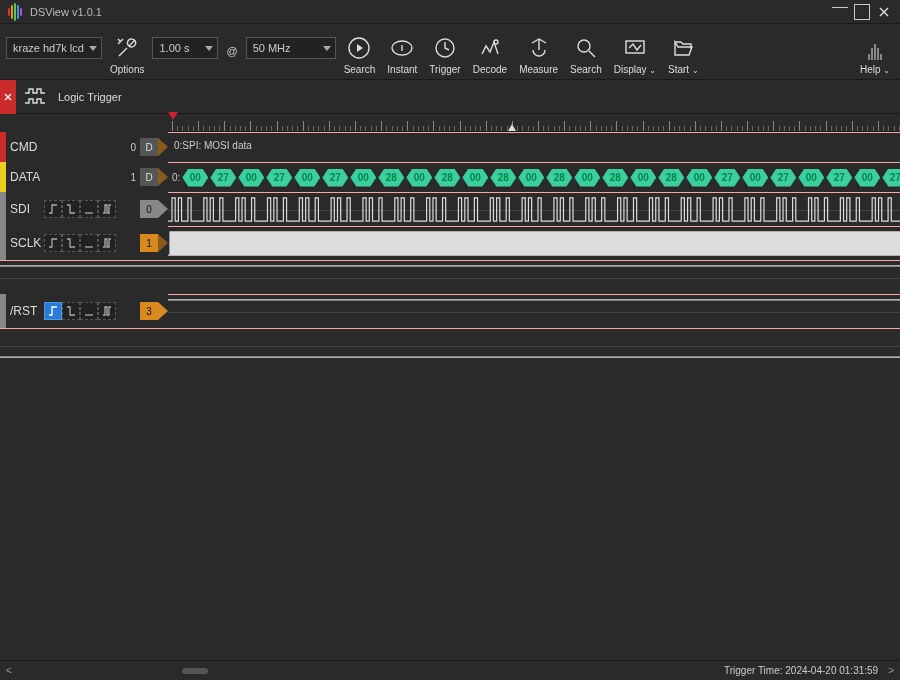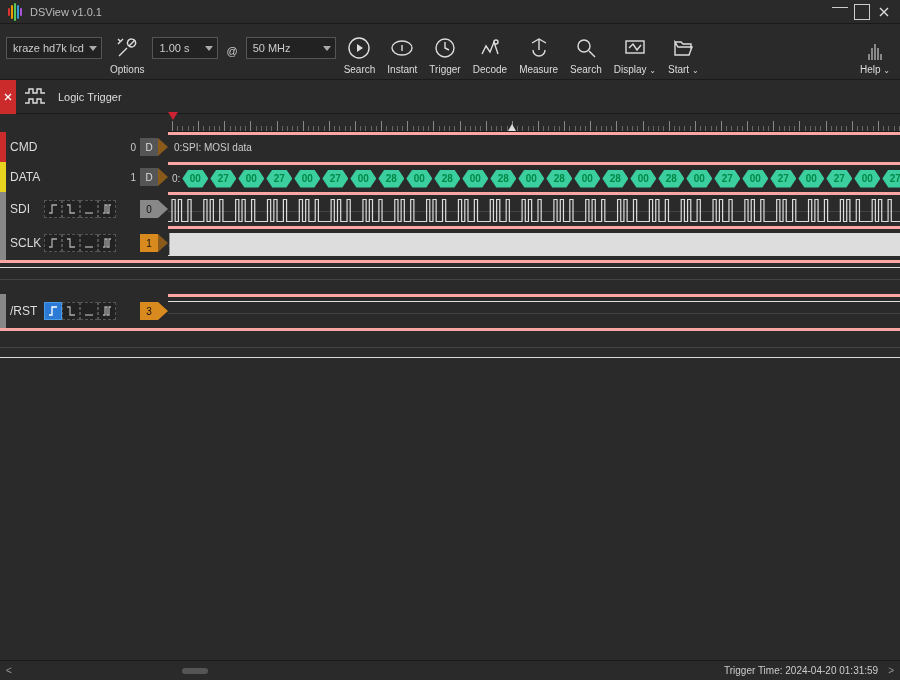--- a/index.html
+++ b/index.html
@@ -111,21 +111,21 @@
   .ch-flag{
     width:0;height:0;
     border-top:9px solid transparent;
     border-bottom:9px solid transparent;
   }
   .ch-flag.brown{ border-left:10px solid #8a5a1a;}
   .decode-letter{
     width:18px;height:18px; background:#555; color:#ddd;
     display:flex;align-items:center;justify-content:center; font-size:10px;
   }
-  .ch-wave{ flex:1; height:100%; position:relative; overflow:hidden; border-top:3px solid #fca5a5;}
+  .ch-wave{ flex:1; height:100%; position:relative; overflow:hidden; border-top:1px solid #fca5a5;}
   .ch-wave .midline{ position:absolute; left:0; right:0; top:50%; height:1px; background:#444;}
   .ch-wave svg{ position:absolute; left:0; top:0; width:100%; height:100%;}
 
   .decode-label{ color:#ccc; font-size:10px; padding-left:6px;}
   .packet-row{ display:flex; gap:2px; padding-left:2px; align-items:center; height:100%;}
   .pkt{
     background:#3bcfa0; color:#084; font-size:10px; font-weight:600;
     height:18px; padding:0 4px; display:flex; align-items:center;
     clip-path: polygon(6px 0, calc(100% - 6px) 0, 100% 50%, calc(100% - 6px) 100%, 6px 100%, 0 50%);
     min-width:26px; justify-content:center;

